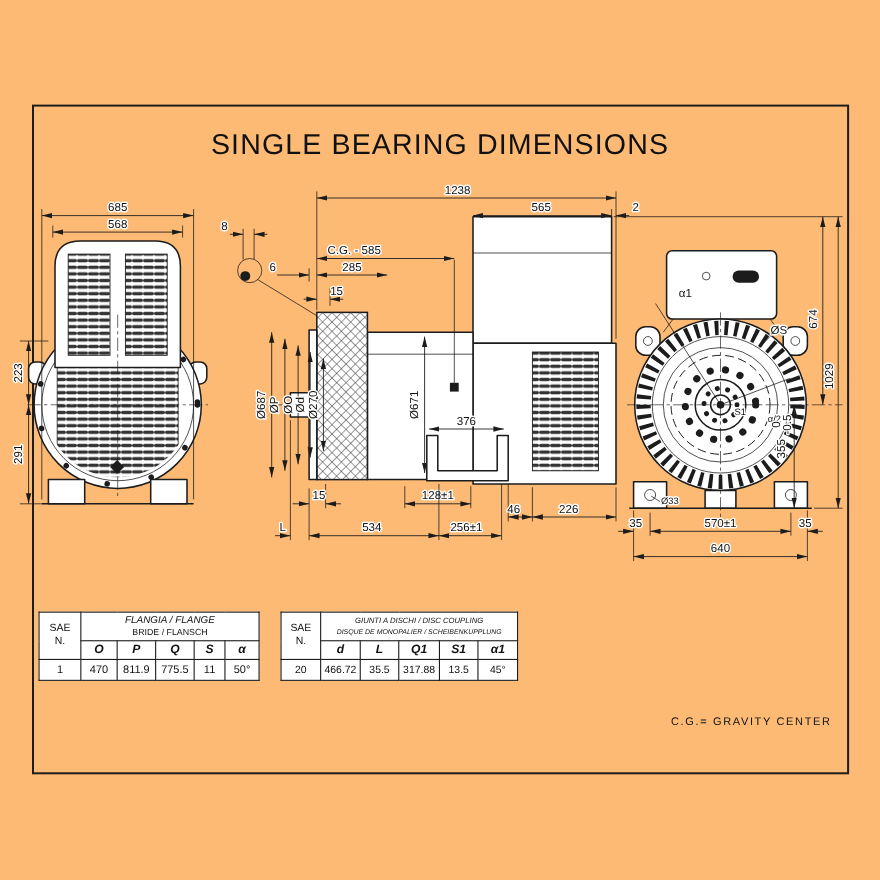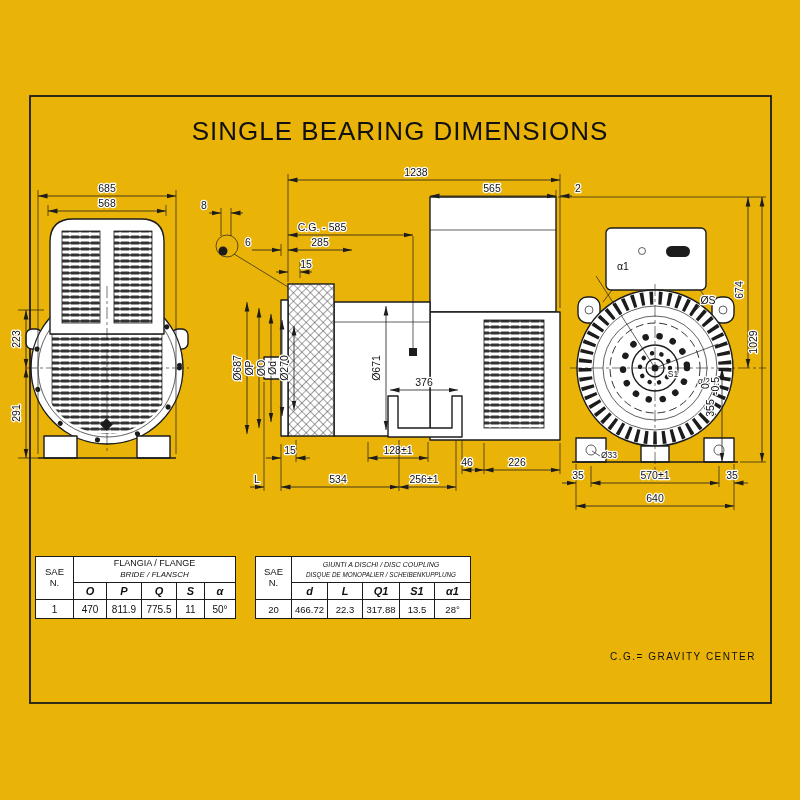--- a/index.html
+++ b/index.html
@@ -1,30 +1,30 @@
 <!DOCTYPE html>
 <html><head>
 <meta charset="utf-8">
 <style>
   html,body{margin:0;padding:0;background:#fff}
-  .stage{position:relative;width:800px;height:800px;background:#eab308;font-family:"Liberation Sans",sans-serif;overflow:hidden}
+  .stage{position:relative;width:800px;height:800px;background:#fdba74;font-family:"Liberation Sans",sans-serif;overflow:hidden}
   .stage svg{position:absolute;left:0;top:0}
   .ln{fill:none;stroke:#1c1c1c;stroke-width:1.4;stroke-linejoin:round}
   .ln2{fill:#fff;stroke:#1c1c1c;stroke-width:1.4;stroke-linejoin:round}
   .thin{fill:none;stroke:#1c1c1c;stroke-width:0.7}
   .dim{fill:none;stroke:#1c1c1c;stroke-width:0.8}
   .cl{fill:none;stroke:#1c1c1c;stroke-width:0.6;stroke-dasharray:12 3 3 3}
   .dimtxt{font:10.5px "Liberation Sans",sans-serif;fill:#111;text-anchor:middle;paint-order:stroke;stroke:#fff;stroke-width:2.5px;stroke-linejoin:round}
   .sm{font-size:8.5px}
   .title{font:26px "Liberation Sans",sans-serif;letter-spacing:1px;fill:#111;text-anchor:middle}
   .dtable{position:absolute;border-collapse:collapse;table-layout:fixed;background:#fff;border:1.6px solid #1c1c1c}
   .dtable td{border:1.1px solid #1c1c1c;padding:0;text-align:center;vertical-align:middle;color:#111;white-space:nowrap;overflow:hidden}
   .saecell{font-size:9.5px;line-height:1.15}
-  .ttl1{font-size:9px;line-height:1.3}
-  .ttl2{font-style:italic;font-size:8px;line-height:1.3}
+  .ttl1{font-style:italic;font-size:9px;line-height:1.3}
+  .ttl2{font-size:8px;line-height:1.3}
   .ttl1b{font-style:italic;font-size:7px;line-height:1.5}
   .ttl2b{font-style:italic;font-size:6.3px;line-height:1.5}
   .letters td{font-style:italic;font-size:11px;font-weight:bold}
   .vals td{font-size:10px}
   .vals2 td{font-size:9.5px}
   .cgnote{position:absolute;right:44px;top:651px;font-size:10px;letter-spacing:1.5px;color:#111}
 </style>
 </head>
 <body>
 
@@ -310,23 +310,23 @@
   <tr class="letters" style="height:17px">
     <td>d</td>
     <td>L</td>
     <td>Q1</td>
     <td>S1</td>
     <td>α1</td>
   </tr>
   <tr class="vals vals2" style="height:19px">
     <td>20</td>
     <td>466.72</td>
-    <td>22.3</td>
+    <td>35.5</td>
     <td>317.88</td>
     <td>13.5</td>
-    <td>28°</td>
+    <td>45°</td>
   </tr>
 </tbody>
     </table>
 
 <div class="cgnote">C.G.= GRAVITY CENTER</div>
 
 </div>
 
 </body></html>

